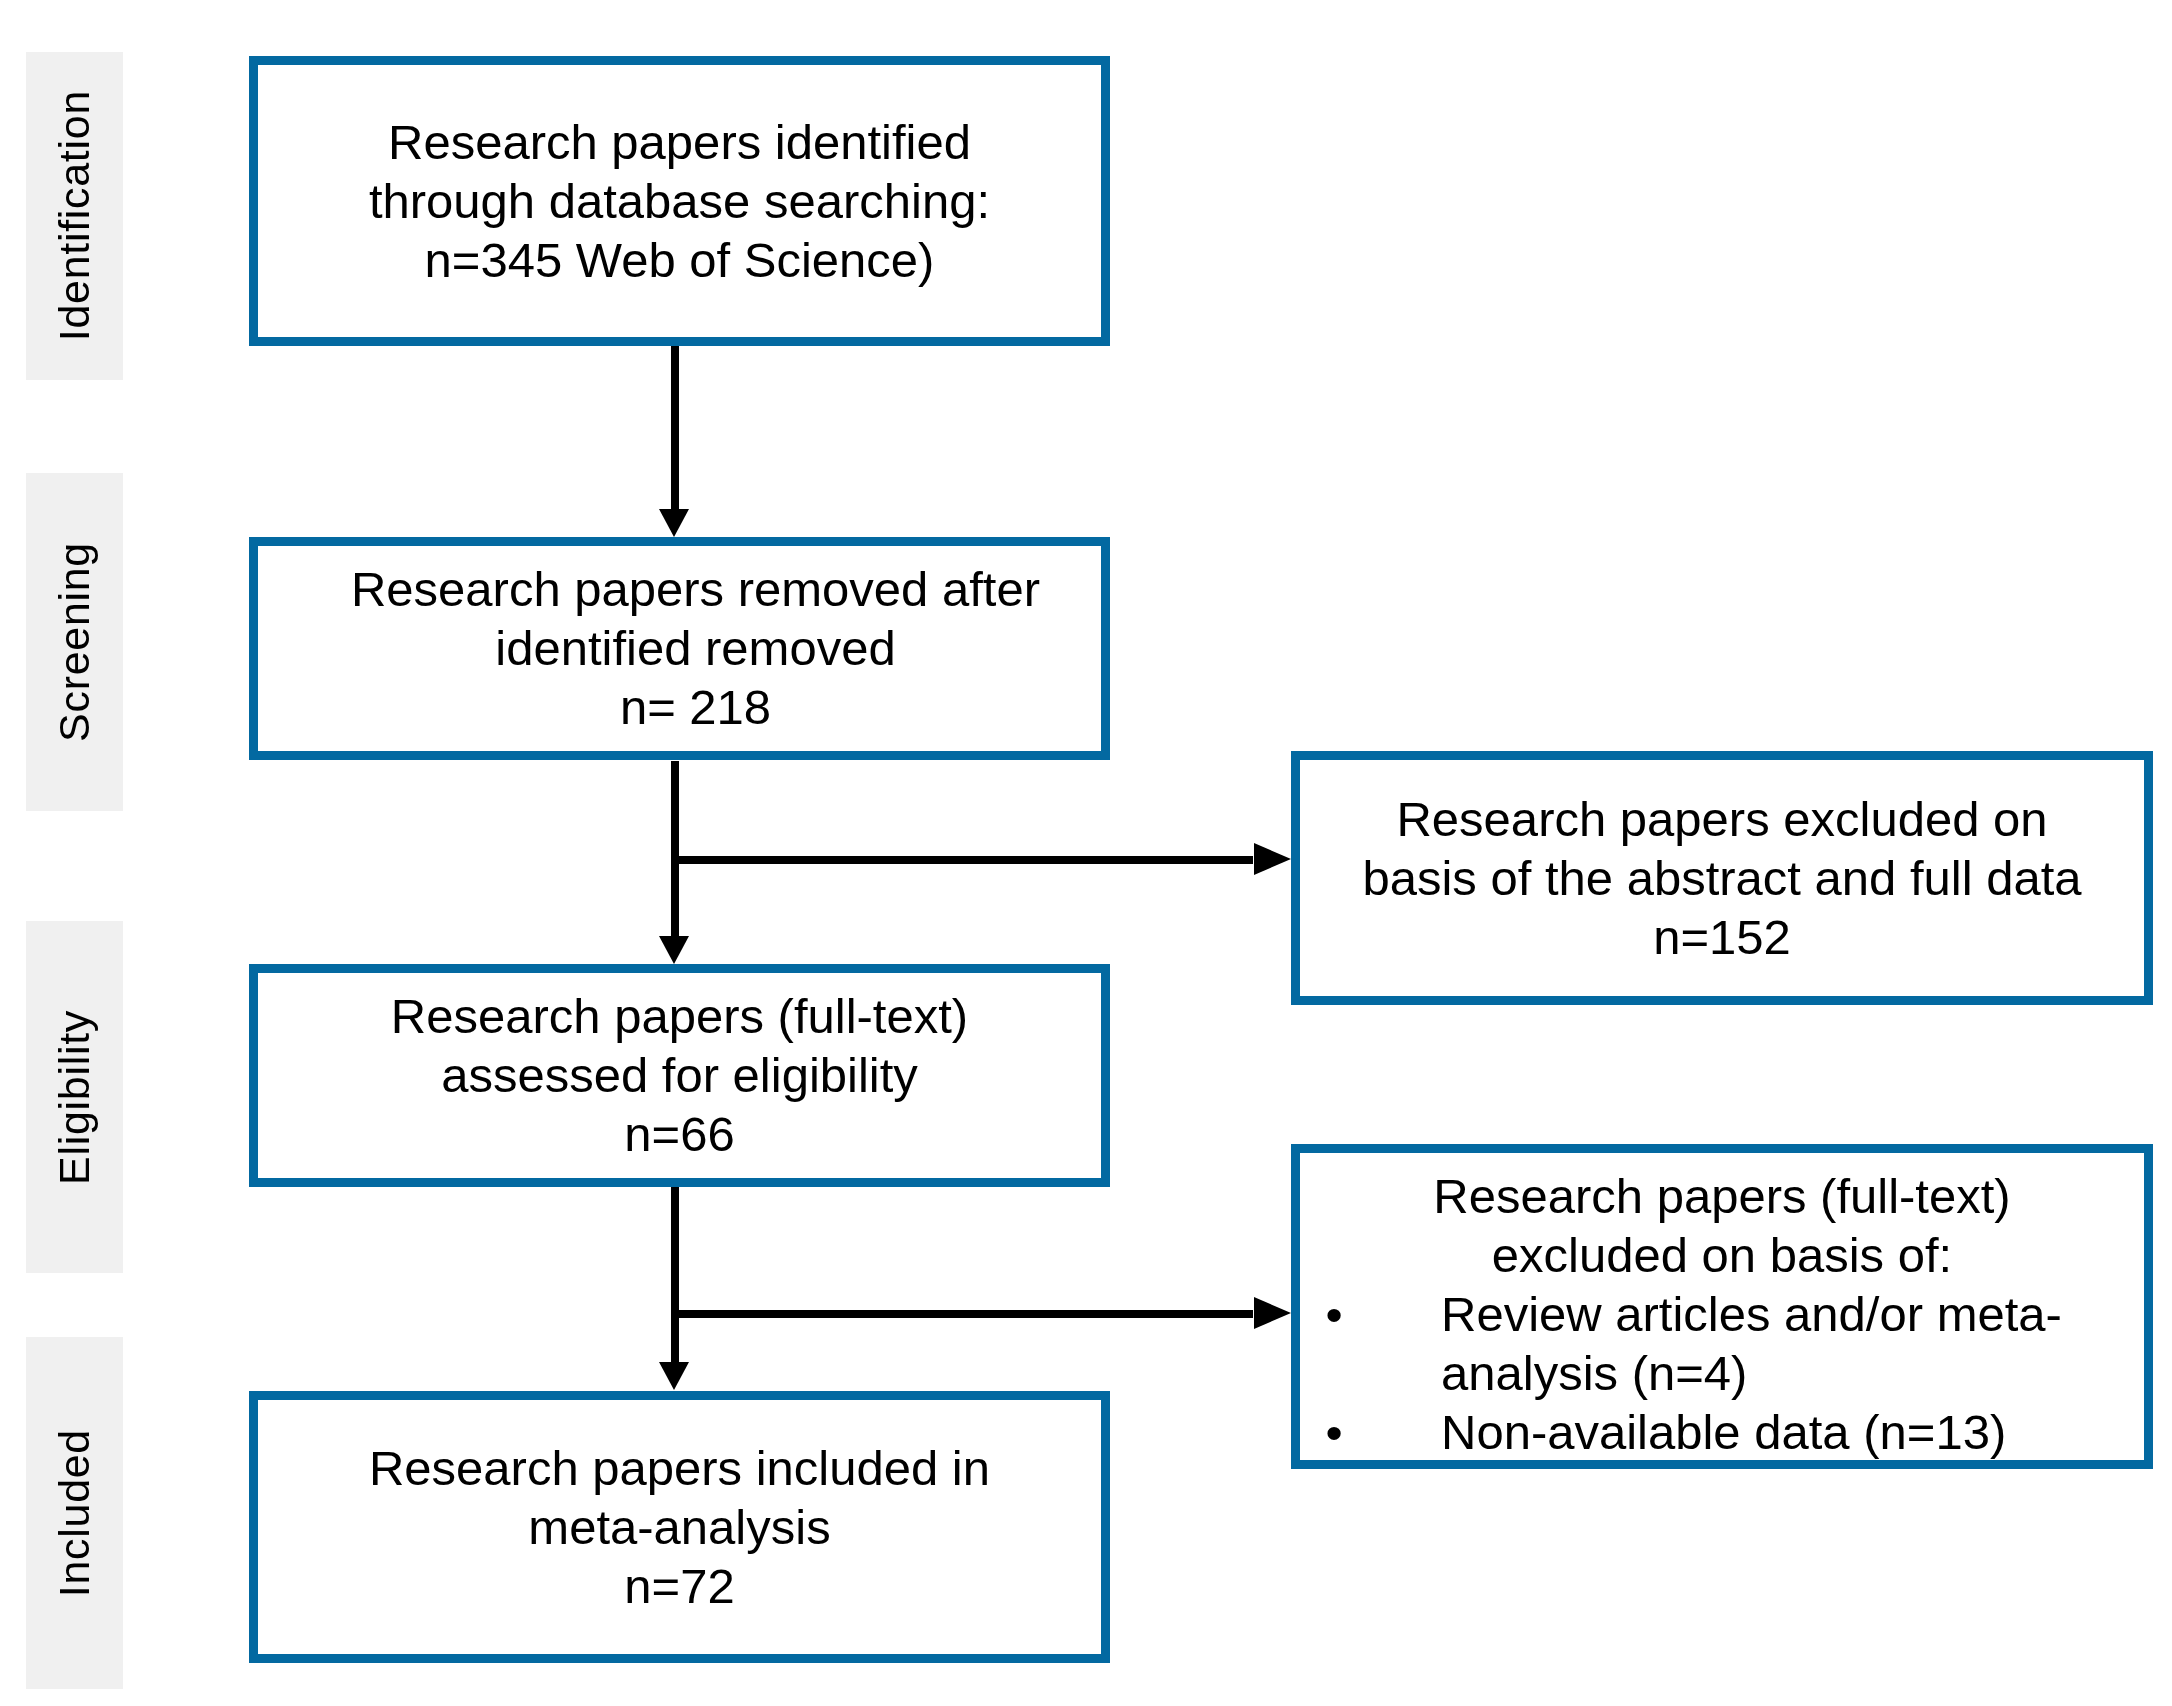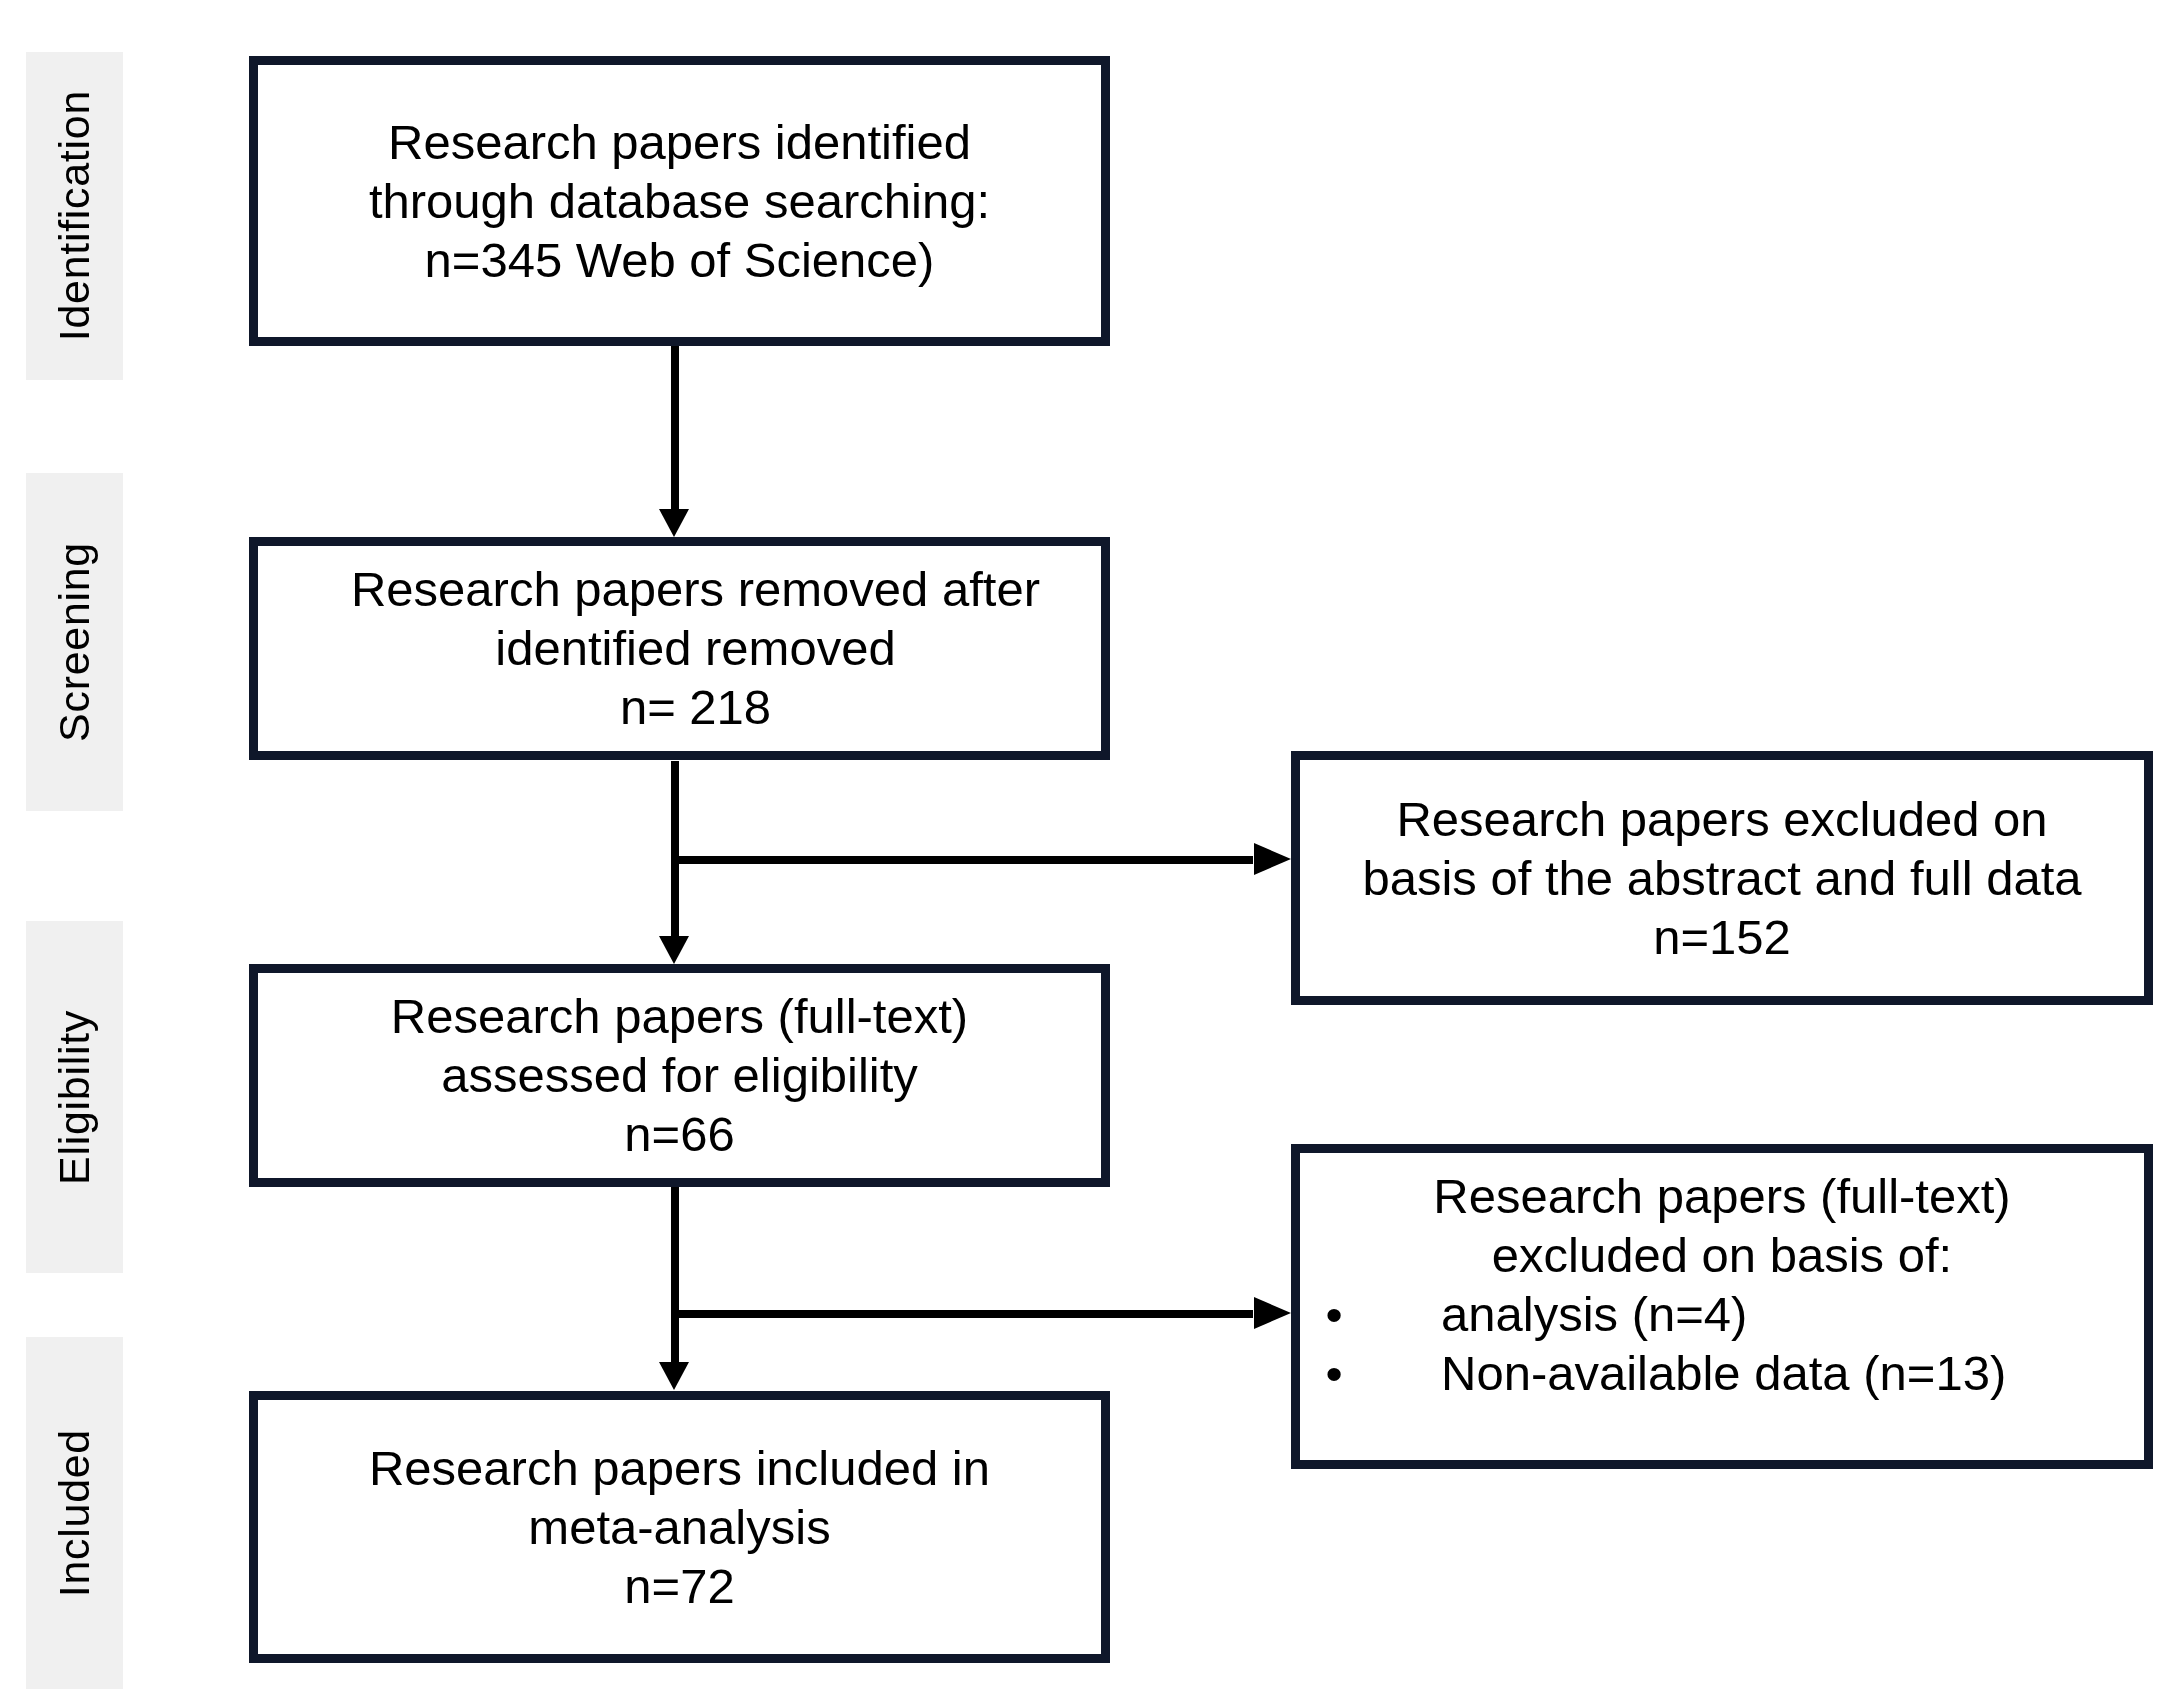--- a/index.html
+++ b/index.html
@@ -33,21 +33,21 @@
     font-size: 43px;
     letter-spacing: 0.7px;
     white-space: nowrap;
     color: #000000;
   }
 
   
   .box {
     position: absolute;
     box-sizing: border-box;
-    border: 9px solid #0f172a;
+    border: 9px solid #0369a1;
     background: #ffffff;
     display: flex;
     flex-direction: column;
     justify-content: center;
     align-items: center;
     text-align: center;
   }
   .line {
     font-size: 49px;
     line-height: 59px;
@@ -167,20 +167,21 @@
     <div class="line">n=152</div>
   </div>
 
   <div class="box bulleted" id="sidebox-fulltext">
     <div class="sb2-title">
       <div class="line">Research papers (full-text)</div>
       <div class="line">excluded on basis of:</div>
     </div>
     <div class="bullet-item">
       <span class="bullet-dot">•</span>
+      <div class="line">Review articles and/or meta-</div>
       <div class="line">analysis (n=4)</div>
     </div>
     <div class="bullet-item">
       <span class="bullet-dot">•</span>
       <div class="line">Non-available data (n=13)</div>
     </div>
   </div>
 
   <div class="varrow" id="arrow-v1"></div>
   <div class="head-down" id="head-v1"></div>

